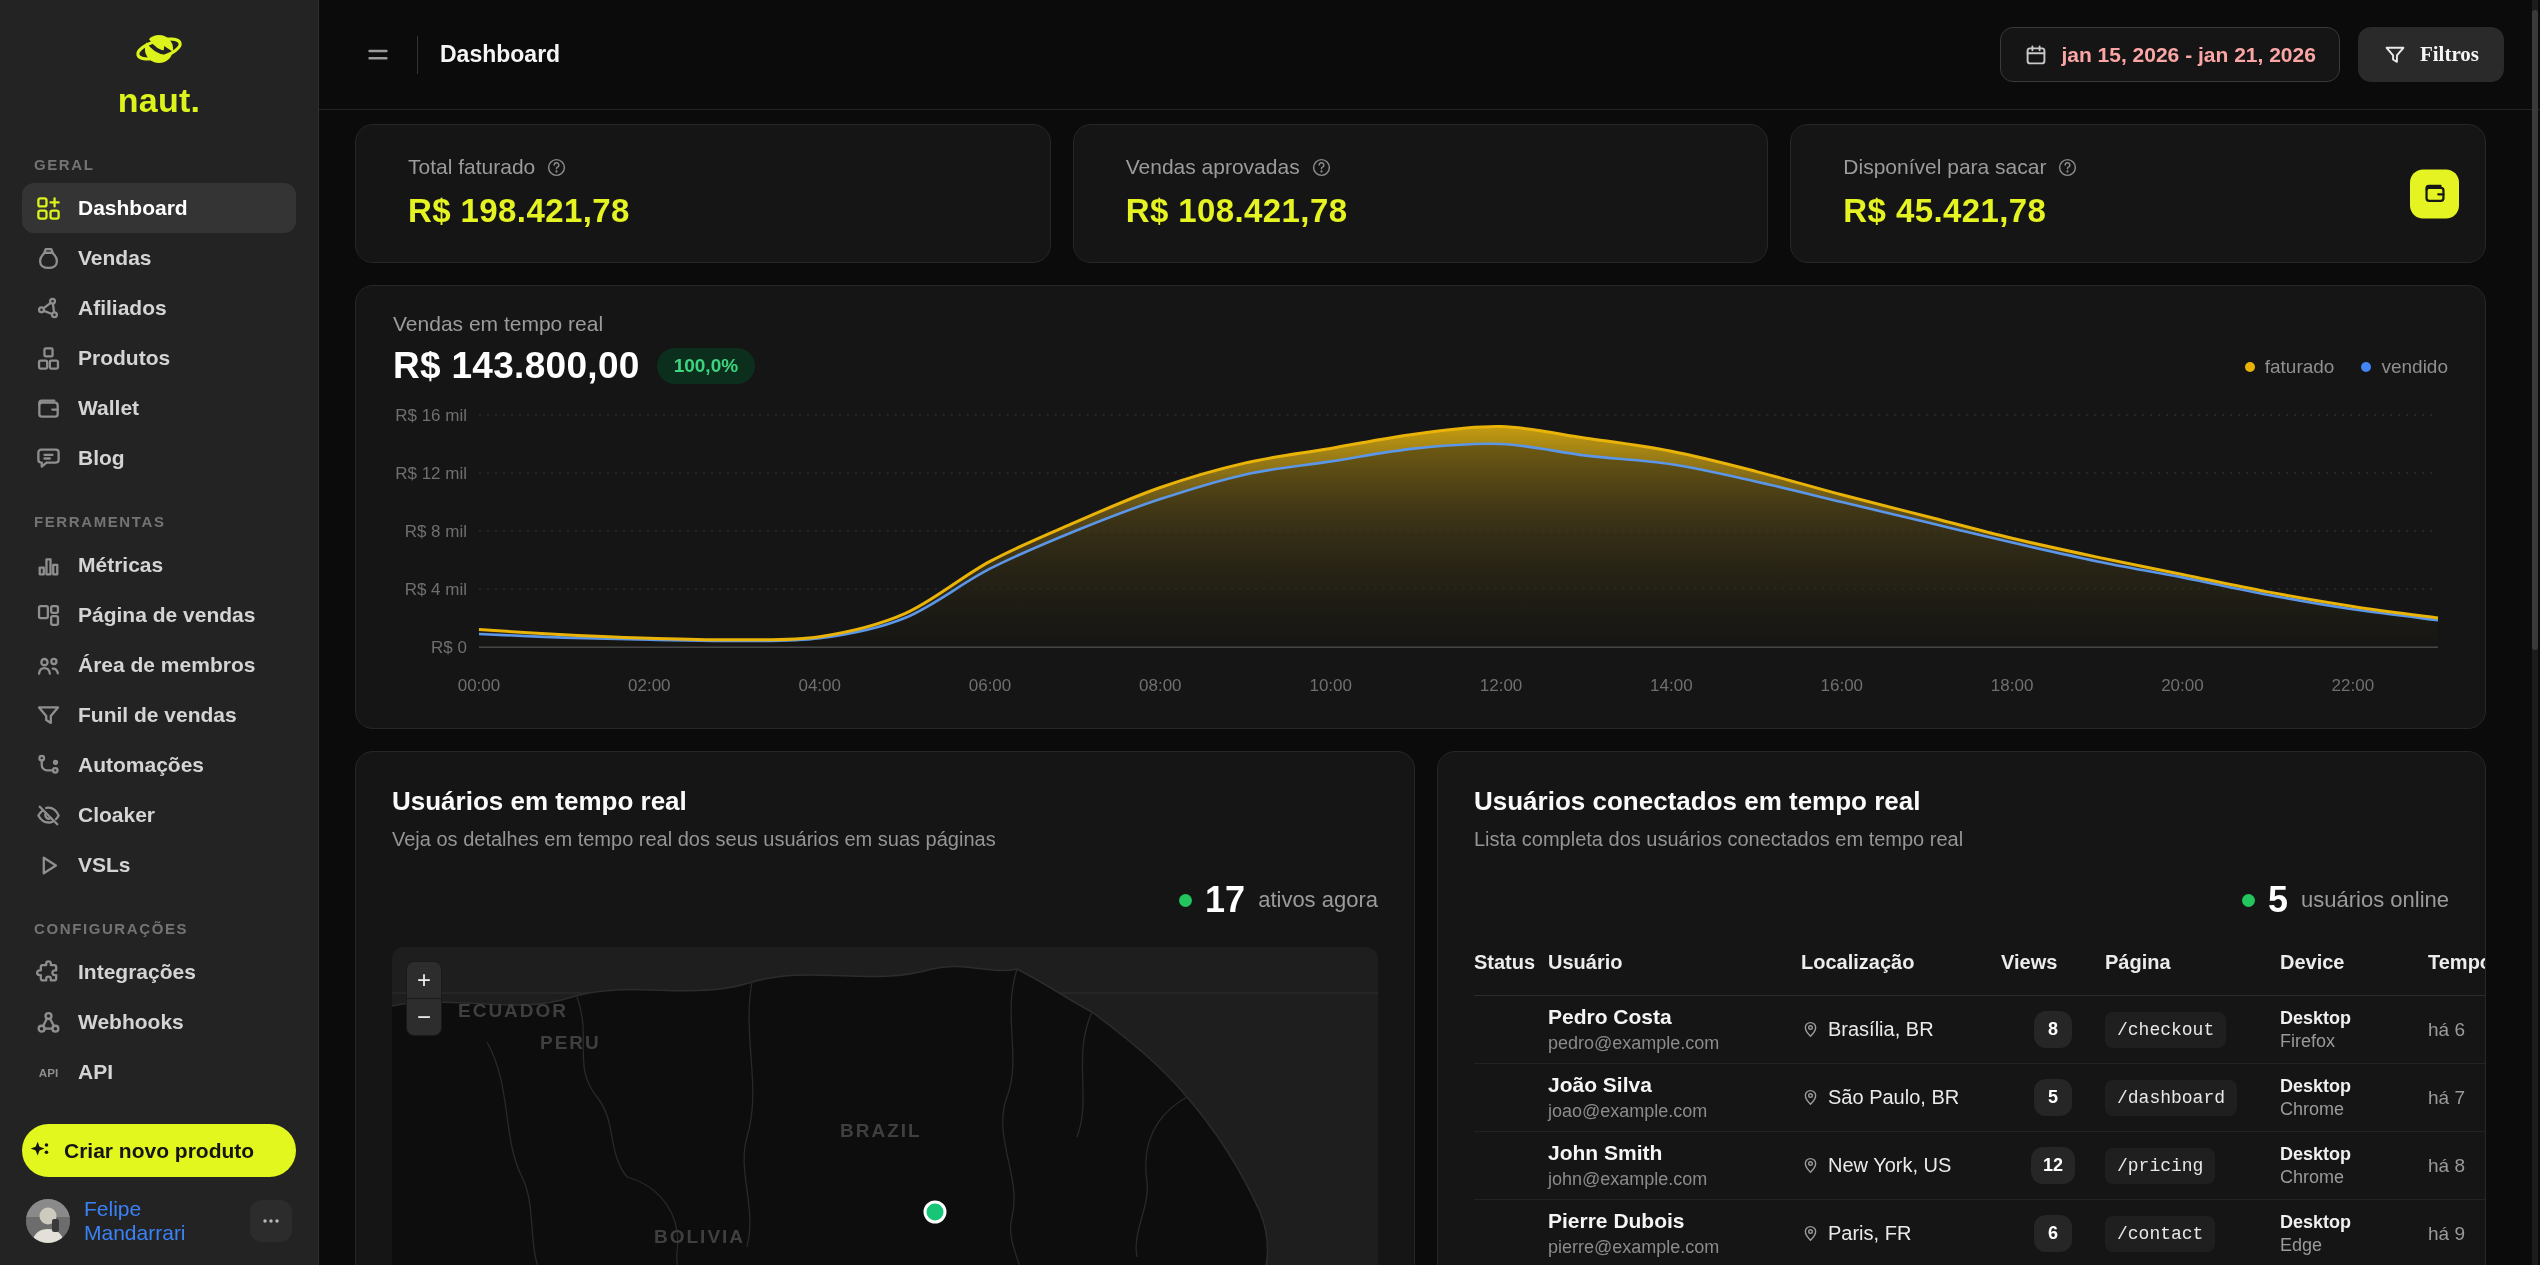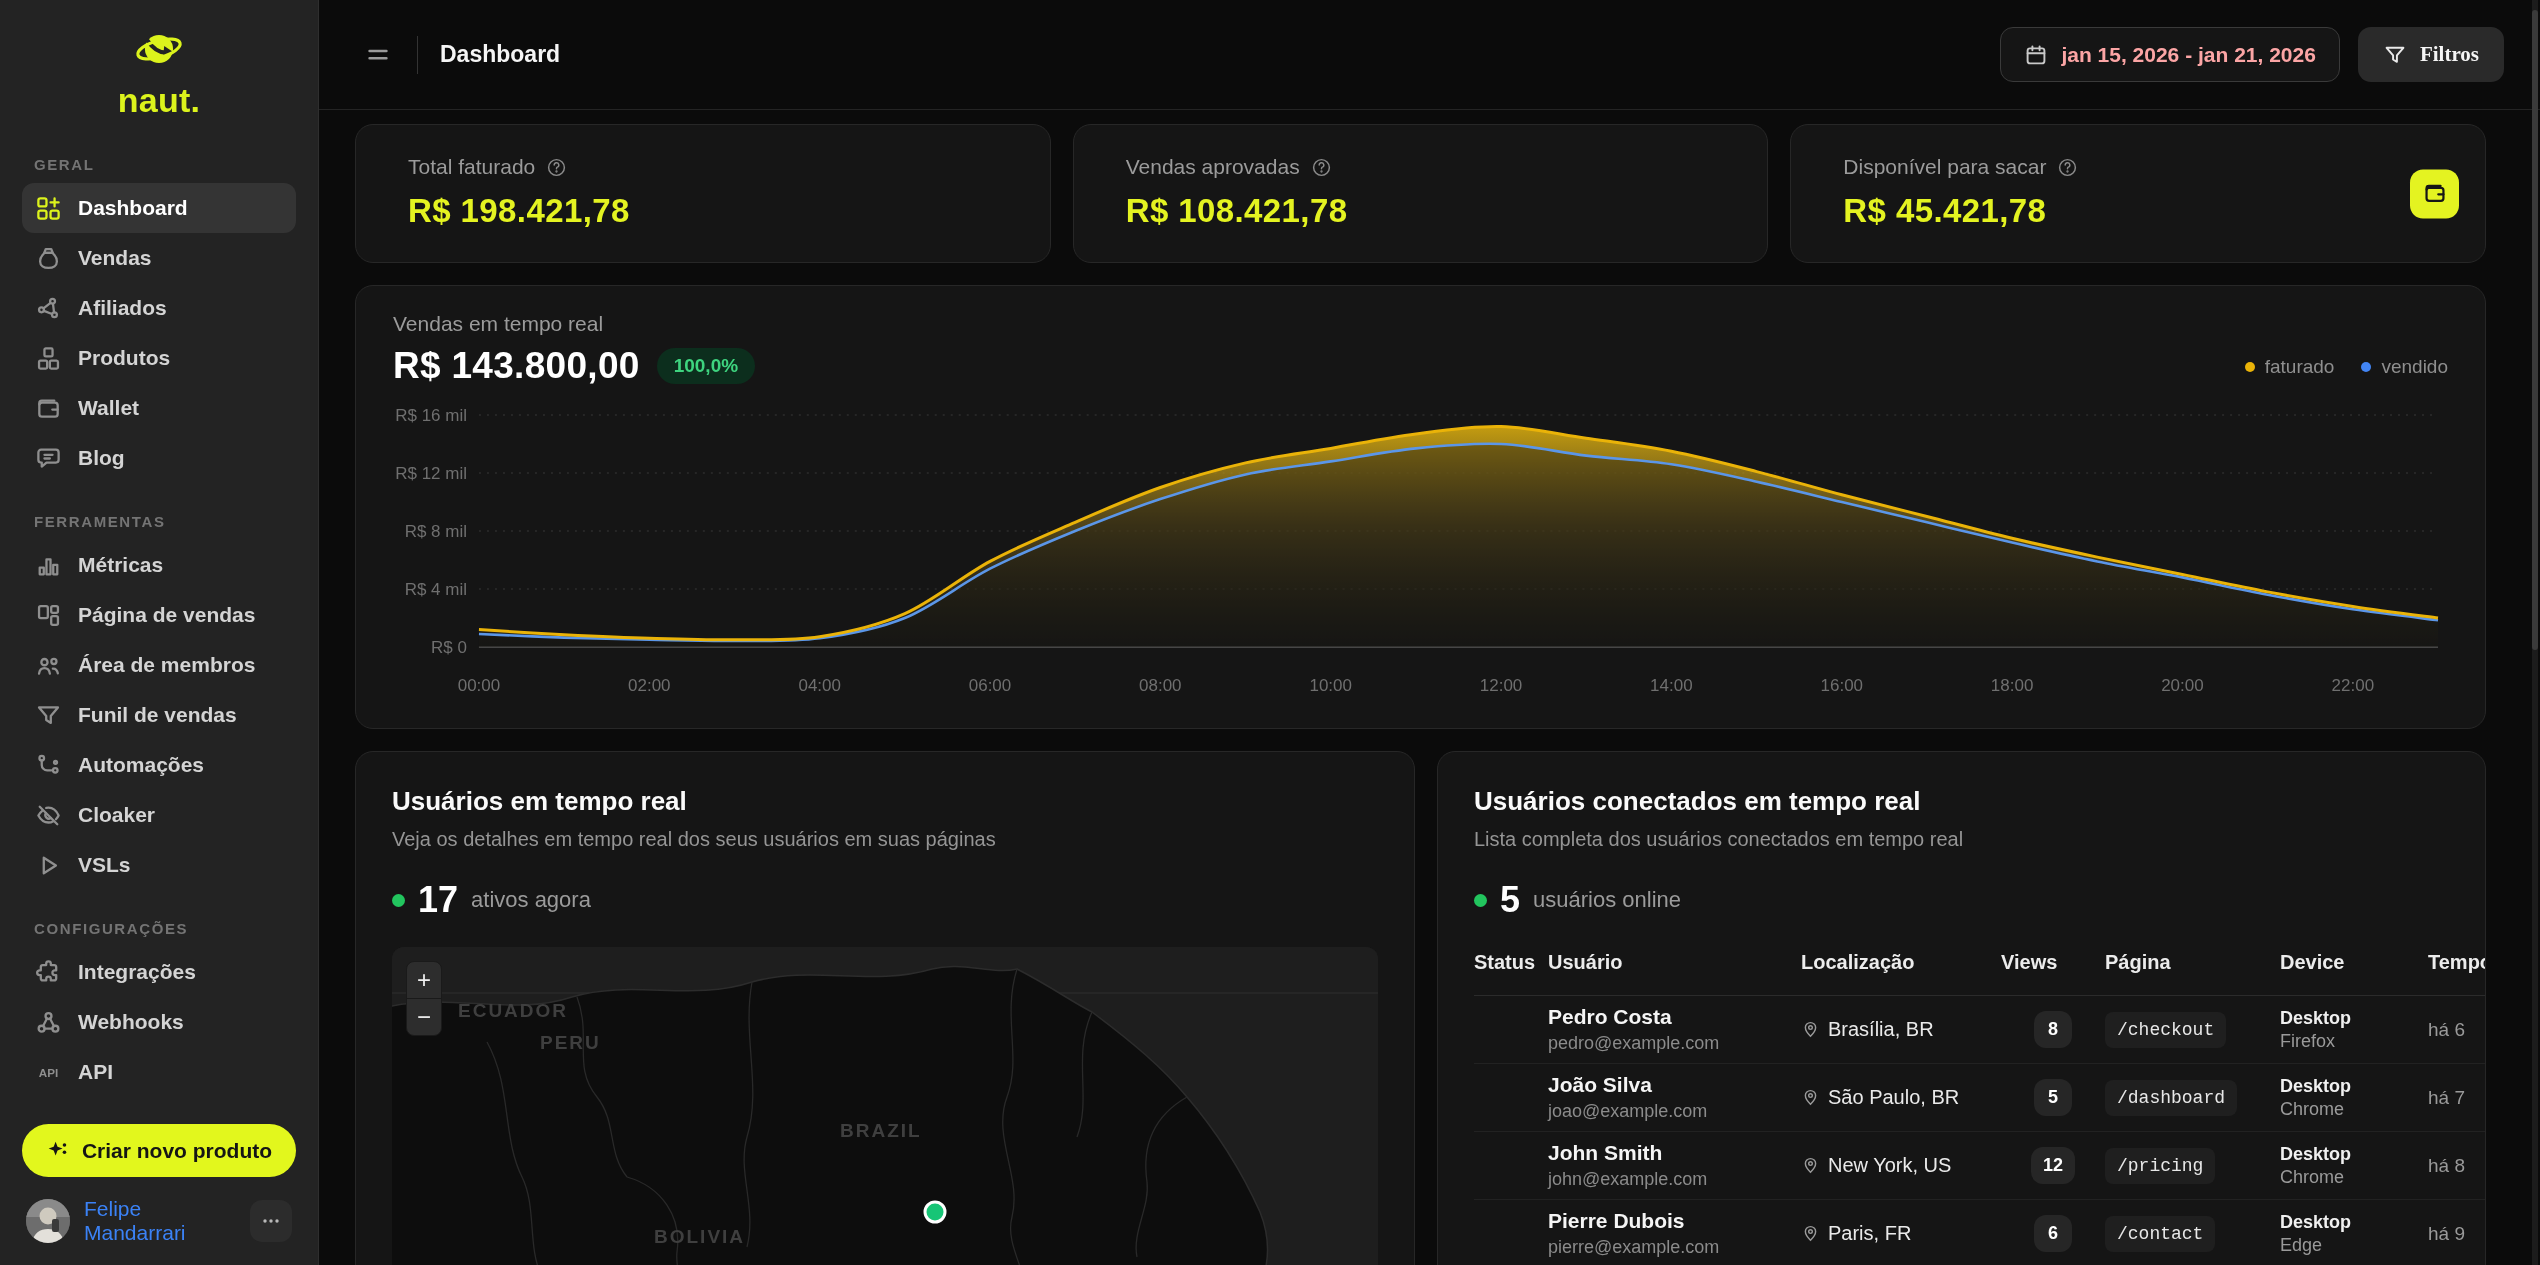--- a/index.html
+++ b/index.html
@@ -13,21 +13,21 @@
   .logo-row{display:flex;align-items:center;gap:7px;padding:24px 6px 6px;flex-direction:column;}
   .logo-text{color:#dcf31c;font-size:34px;font-weight:700;letter-spacing:.3px;}
   .section-label{color:#747474;font-size:15px;font-weight:700;letter-spacing:1.6px;margin:30px 12px 10px;}
   .nav-item{display:flex;align-items:center;gap:16px;height:50px;padding:0 13px;border-radius:12px;
             color:#d4d4d4;font-size:21px;font-weight:600;cursor:pointer;}
   .nav-item svg{width:27px;height:27px;color:#8f8f8f;flex:none;}
   .nav-item.active{background:#343434;color:#ffffff;}
   .nav-item.active svg{color:#dcf31c;}
   .sidebar-bottom{margin-top:auto;}
   .cta{width:100%;height:53px;border:none;border-radius:27px;background:#e2f71d;color:#151515;
-       font-size:21px;font-weight:700;font-family:inherit;display:flex;align-items:center;justify-content:center;gap:12px;cursor:pointer;}
+       font-size:21px;font-weight:700;font-family:inherit;display:flex;align-items:center;gap:12px;cursor:pointer;}
   .user-row{display:flex;align-items:center;gap:14px;padding:20px 4px 4px;}
   .avatar{width:44px;height:44px;border-radius:50%;overflow:hidden;flex:none;background:#555;}
   .user-name{font-size:21px;font-weight:400;color:#3b82f6;flex:1;}
   .more-btn{width:42px;height:42px;border-radius:12px;background:#2c2c2c;border:none;color:#b9b9b9;
             font-size:18px;letter-spacing:2px;display:flex;align-items:center;justify-content:center;cursor:pointer;}
 
   
   .main{flex:1;display:flex;flex-direction:column;min-width:0;}
   .topbar{height:110px;min-height:110px;border-bottom:1px solid #242424;display:flex;align-items:center;
           padding:0 36px 0 42px;gap:22px;}
@@ -59,21 +59,21 @@
   .legend{display:flex;gap:27px;padding-top:44px;}
   .legend-item{display:flex;align-items:center;gap:10px;color:#8f8f8f;font-size:19px;}
   .legend-dot{width:10px;height:10px;border-radius:50%;}
 
   .bottom-row{display:flex;gap:22px;}
   .panel{padding:34px 36px;}
   .panel-map{width:1060px;min-width:1060px;height:860px;}
   .panel-table{flex:1;height:860px;overflow:hidden;}
   .panel-title{font-size:26px;font-weight:700;color:#fafafa;}
   .panel-sub{font-size:20px;color:#959595;margin-top:11px;}
-  .count-row{display:flex;align-items:center;gap:13px;margin-top:28px;}
+  .count-row{display:flex;align-items:center;gap:13px;margin-top:28px;justify-content:flex-end;}
   .count-dot{width:13px;height:13px;border-radius:50%;background:#22c55e;}
   .count-num{font-size:36px;font-weight:800;color:#fff;}
   .count-label{font-size:22px;color:#9b9b9b;}
 
   .map-box{margin-top:26px;border-radius:12px;overflow:hidden;position:relative;height:560px;background:#1d1d1d;}
   .map-zoom{position:absolute;top:14px;left:14px;width:36px;background:#2d2d2d;border:1px solid #1a1a1a;
             border-radius:8px;overflow:hidden;display:flex;flex-direction:column;}
   .map-zoom button{height:36px;background:none;border:none;color:#f0f0f0;font-size:24px;line-height:1;cursor:pointer;padding:0;}
   .map-zoom .zdiv{height:1px;background:#1a1a1a;}
 

